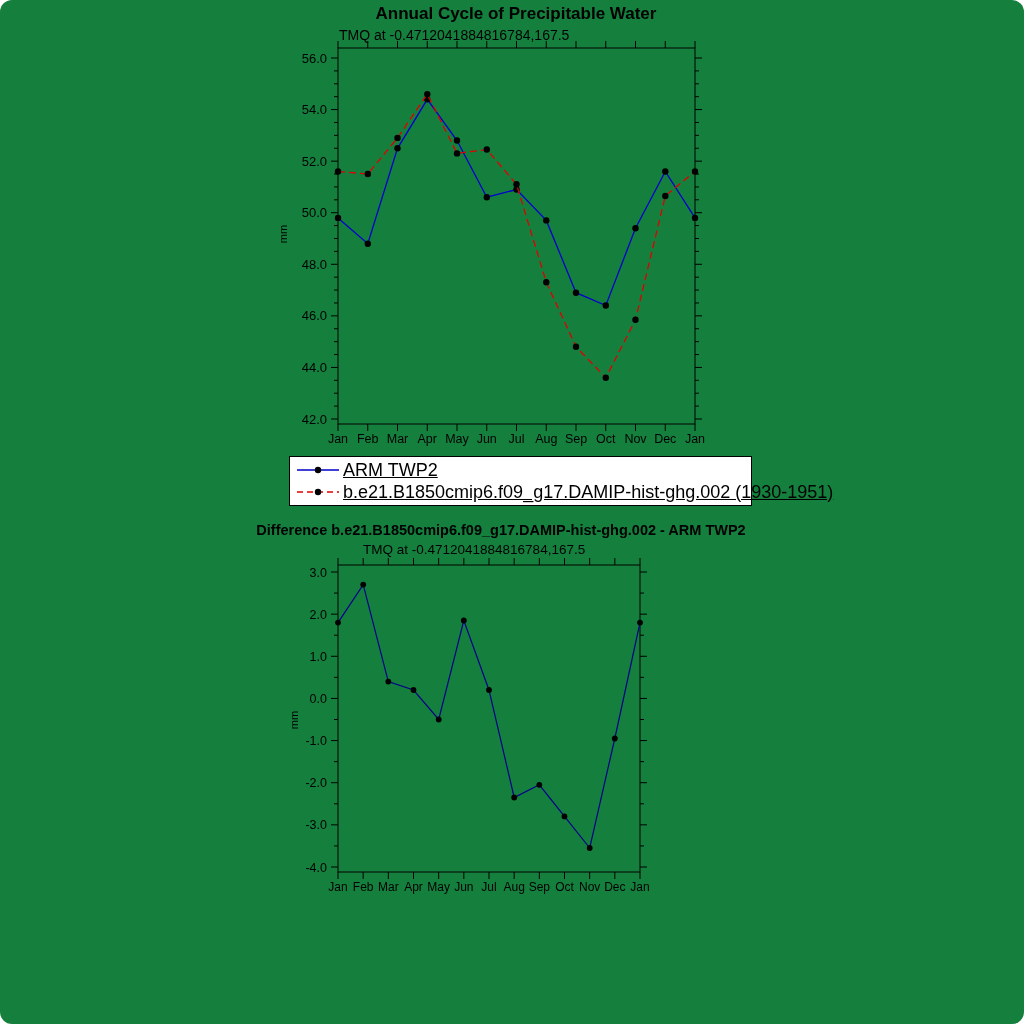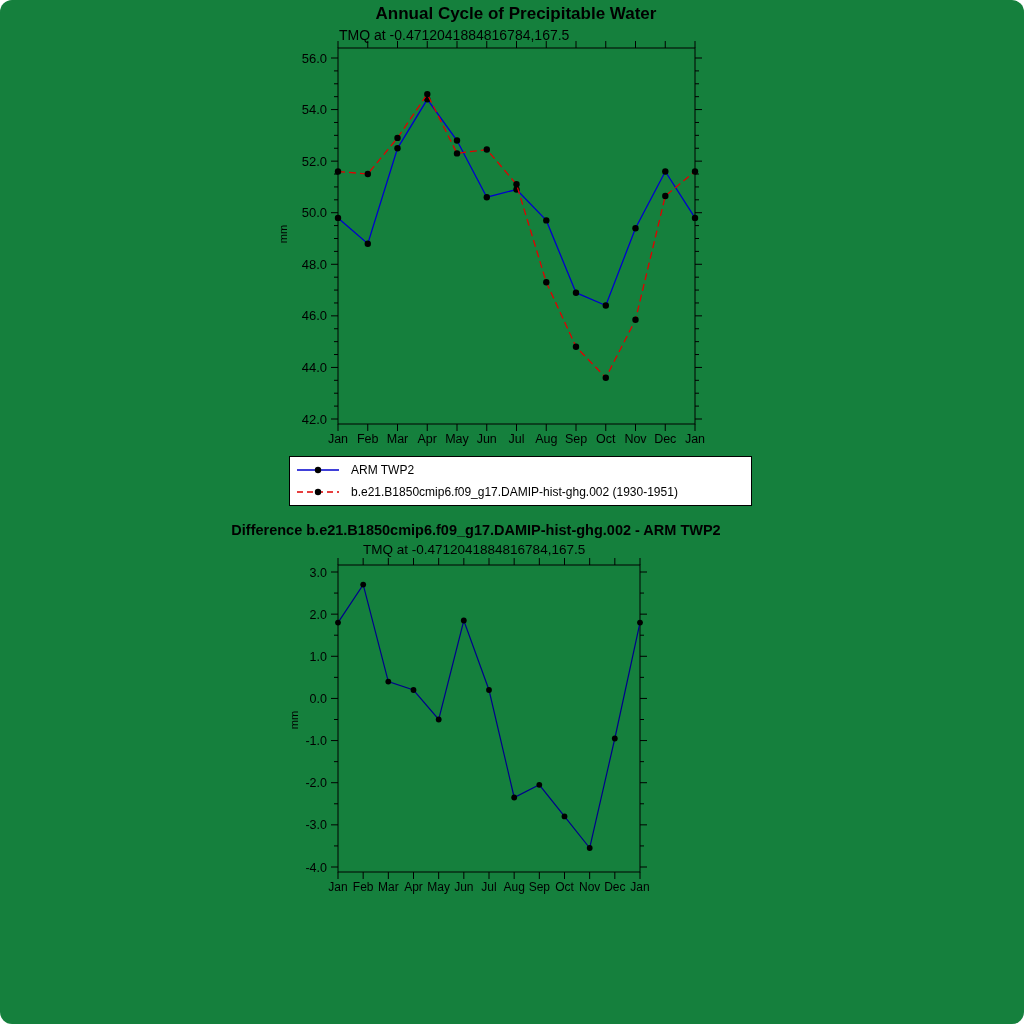--- a/index.html
+++ b/index.html
@@ -17,24 +17,24 @@
   .ylab1 {
     position:absolute; left:274px; top:228px; font-size:11px;
     transform:rotate(-90deg);
   }
   .legend {
     position:absolute; left:289px; top:456px; width:463px; height:50px;
     border:1px solid #000; background:#fff;
     display:flex; flex-direction:column; justify-content:center; padding:2px 6px;
   }
   .legend-row { display:flex; align-items:center; height:22px; }
-  .legend-row span { font-size:12px; margin-left:9px; white-space:nowrap; }
+  .legend-row span { font-size:18px; margin-left:1px; white-space:nowrap;text-decoration:underline; }
   .legend-sample { flex:0 0 auto; }
   .chart-title2 {
-    position:absolute; left:76px; top:522px; width:800px; text-align:center;
+    position:absolute; left:101px; top:522px; width:800px; text-align:center;
     font-size:14.5px; font-weight:bold;
   }
   .chart-sub2 { position:absolute; left:363px; top:542px; font-size:13.5px; }
   .svg2 { position:absolute; left:280px; top:558px; }
   .ylab2 {
     position:absolute; left:285px; top:714px; font-size:11px;
     transform:rotate(-90deg);
   }
   svg text { font-family:"Liberation Sans", sans-serif; fill:#000; }
 </style>

